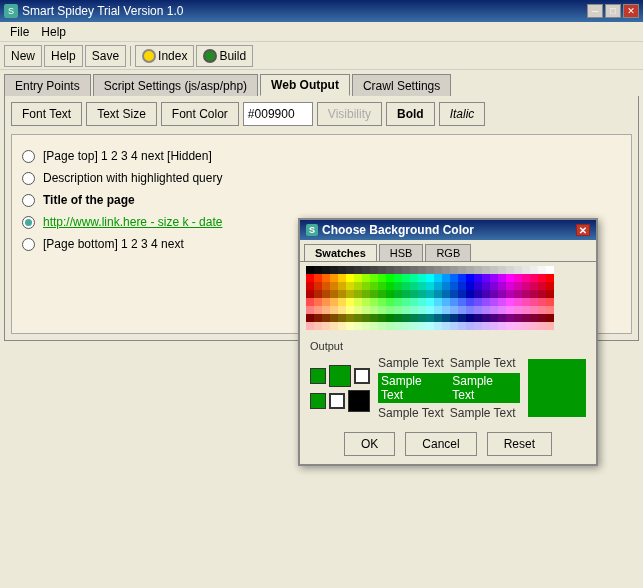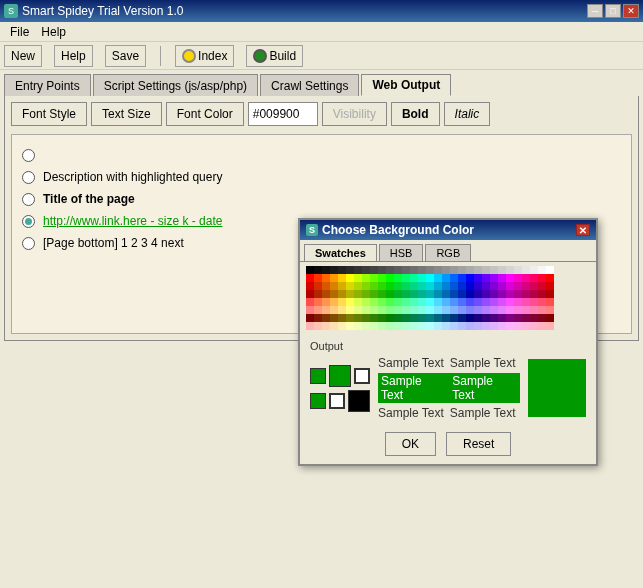--- a/index.html
+++ b/index.html
@@ -19,21 +19,21 @@
     .title-bar-left { display: flex; align-items: center; gap: 4px; }
     .title-bar-icon { width: 14px; height: 14px; background: #4a9; border-radius: 2px; display: flex; align-items: center; justify-content: center; font-size: 9px; color: white; }
     .title-bar-buttons { display: flex; gap: 2px; }
     .title-btn { width: 16px; height: 14px; background: #d4d0c8; border: 1px solid #888; font-size: 9px; display: flex; align-items: center; justify-content: center; cursor: pointer; }
 
     
     .menu-bar { background: #ece9d8; height: 20px; display: flex; align-items: center; padding: 0 4px; border-bottom: 1px solid #d0cfc5; }
     .menu-item { padding: 2px 6px; cursor: pointer; font-size: 12px; }
 
     
-    .toolbar { background: #ece9d8; height: 28px; display: flex; align-items: center; padding: 0 4px; gap: 12px; border-bottom: 1px solid #d0cfc5; }
+    .toolbar { background: #ece9d8; height: 28px; display: flex; align-items: center; padding: 0 4px; gap: 2px; border-bottom: 1px solid #d0cfc5; }
     .tool-btn { height: 22px; padding: 0 6px; background: #ece9d8; border: 1px solid #a0a0a0; cursor: pointer; font-size: 12px; display: flex; align-items: center; gap: 2px; }
 
     
     .tabs { display: flex; align-items: flex-end; padding: 4px 4px 0; background: #ece9d8; gap: 2px; }
     .tab { height: 22px; padding: 0 10px; background: #d4d0c8; border: 1px solid #888; border-bottom: none; cursor: pointer; display: flex; align-items: center; font-size: 12px; }
     .tab.active { background: #ece9d8; border-bottom: 1px solid #ece9d8; z-index: 1; font-weight: bold; }
 
     
     .main-content { background: #ece9d8; padding: 6px; border: 1px solid #888; margin: 0 4px; }
 
@@ -101,39 +101,40 @@
   </button>
   <button class="tool-btn">
     <span style="width:14px;height:14px;background:#228b22;border-radius:50%;border:2px solid #555;display:inline-block;"></span>
     Build
   </button>
 </div>
 
 <div class="tabs">
   <div class="tab">Entry Points</div>
   <div class="tab">Script Settings (js/asp/php)</div>
+  <div class="tab active">Web Output</div>
   <div class="tab">Crawl Settings</div>
-  <div class="tab active">Web Output</div>
 </div>
 
 <div class="main-content" style="margin:0 4px 4px;border-top:none;">
 
   <div class="font-toolbar">
-    <button class="font-btn">Font Style</button>
+    <button class="font-btn">Font Text</button>
     <button class="font-btn">Text Size</button>
     <button class="font-btn">Font Color</button>
     <div class="color-field">#009900</div>
     <button class="visibility-btn">Visibility</button>
     <button class="bold-btn font-btn">Bold</button>
     <button class="italic-btn font-btn">Italic</button>
   </div>
 
   <div class="preview-area">
     <div class="preview-row">
       <div class="radio-circle"></div>
+      <span>[Page top] 1 2 3 4 next [Hidden]</span>
     </div>
     <div class="preview-row">
       <div class="radio-circle"></div>
       <span>Description with highlighted query</span>
     </div>
     <div class="preview-row">
       <div class="radio-circle"></div>
       <span class="preview-title">Title of the page</span>
     </div>
     <div class="preview-row">
@@ -450,16 +451,17 @@
             <span style="font-size:12px;color:#333;">Sample Text</span>
           </div>
         </div>
 
         <div style="width:58px;height:58px;background:#009900;"></div>
       </div>
     </div>
 
     <div class="dialog-buttons">
       <button class="dialog-btn">OK</button>
+      <button class="dialog-btn">Cancel</button>
       <button class="dialog-btn">Reset</button>
     </div>
   </div>
 </div>
 
 </body></html>

